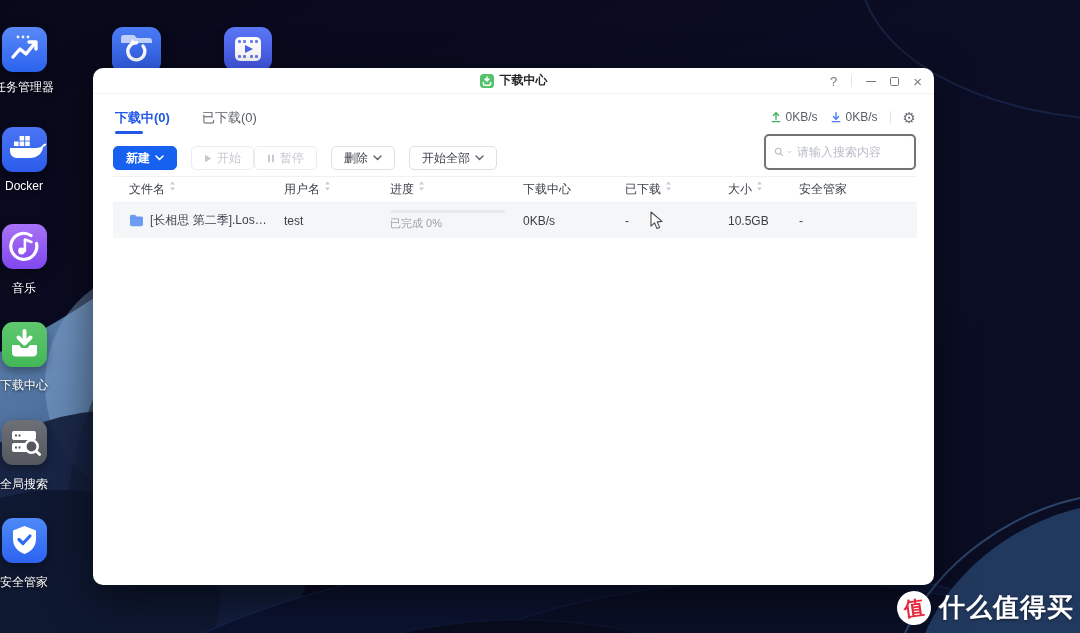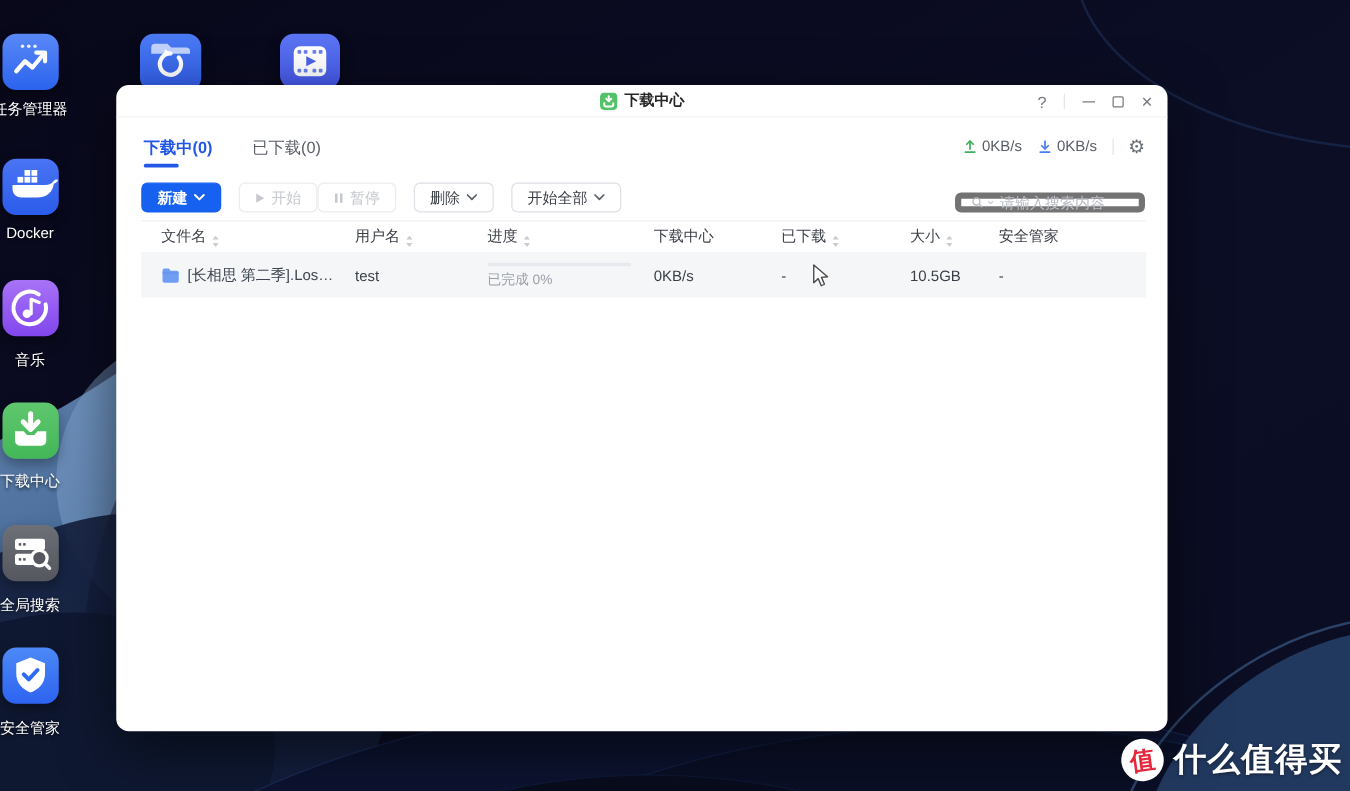--- a/index.html
+++ b/index.html
@@ -37,29 +37,29 @@
   .speed-divider{width:1px;height:13px;background:#e3e5e8;}
   .gear{font-size:15px;color:#6b7077;line-height:1;}
 
   .toolbar{display:flex;align-items:flex-end;padding:0 18px 0 20px;height:34px;margin-top:-4px;}
   .btn{height:24px;display:flex;align-items:center;justify-content:center;gap:5px;font-size:12px;
        border-radius:5px;border:1px solid #dde0e5;background:#fff;color:#3a3f47;padding:0 12px;cursor:pointer;}
   .btn.primary{background:#1661f0;border-color:#1661f0;color:#fff;font-weight:bold;margin-right:14px;}
   .btn.disabled{color:#c5c8ce;border-color:#ececef;cursor:default;}
   .btn + .btn{margin-left:0;}
   .btn.mllg{margin-left:14px;}
-  .search{margin-left:auto;width:152px;height:16px;border:5px solid #737373;border-radius:5px;
+  .search{margin-left:auto;width:152px;height:36px;border:2px solid #737373;border-radius:5px;
           display:flex;align-items:center;padding:0 8px;gap:3px;background:#fff;}
   .search input{border:0;outline:0;width:100%;font-size:12px;color:#3a3f47;background:transparent;}
   .search input::placeholder{color:#b9bdc6;}
 
   .table{margin:6px 17px 0 20px;border-top:1px solid #f0f1f4;}
   .trow{display:grid;grid-template-columns:155px 106px 133px 102px 103px 71px 1fr;align-items:center;}
   .thead{height:26px;border-bottom:1px solid #f0f1f4;color:#868c96;font-size:12px;}
-  .thead .cell{display:flex;align-items:flex-end;gap:4px;}
+  .thead .cell{display:flex;align-items:flex-start;gap:4px;}
   .cell{padding-left:16px;font-size:12px;color:#3a3f47;overflow:hidden;white-space:nowrap;}
   .tdata{height:35px;background:#f5f6f8;}
   .file-cell{display:flex;align-items:center;gap:6px;}
   .file-name{color:#3f4550;text-overflow:ellipsis;overflow:hidden;}
   .progress-cell{display:flex;flex-direction:column;justify-content:flex-start;gap:3px;}
   .pbar{width:115px;height:3px;background:#e7e9ee;border-radius:2px;overflow:hidden;}
   .pfill{height:100%;background:#2563eb;width:0%;}
   .pcaption{font-size:11px;color:#9aa0a8;}
 
   

